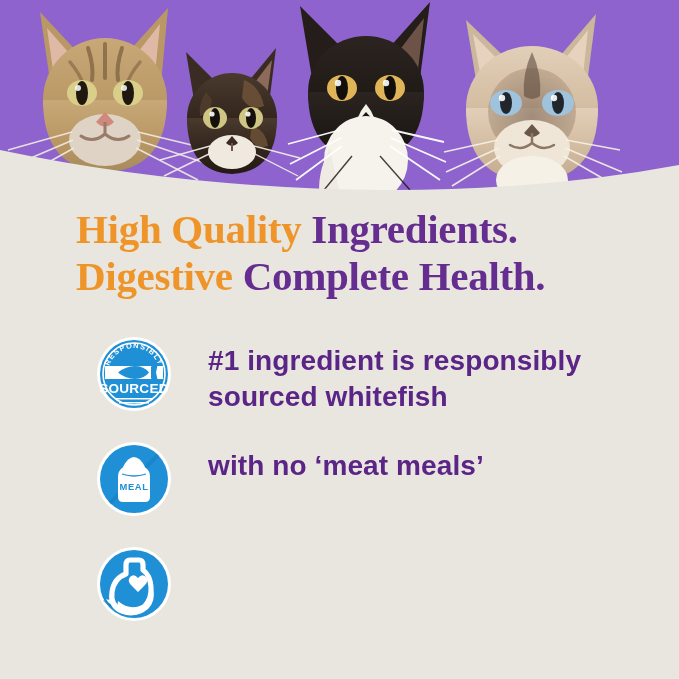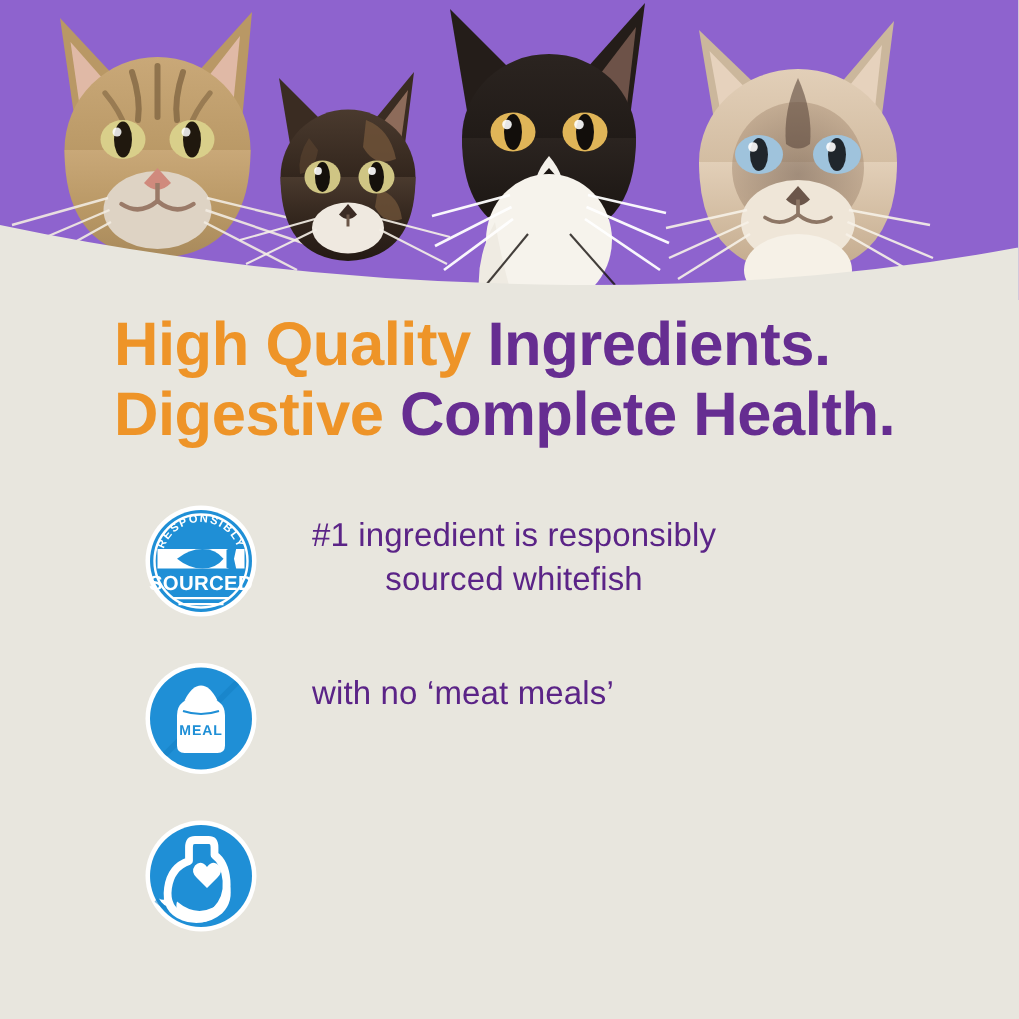--- a/index.html
+++ b/index.html
@@ -18,21 +18,21 @@
   }
   .cats { position:absolute; left:0; top:0; width:679px; height:200px; }
   .curve {
     position:absolute; left:0; top:110px; width:679px; height:100px;
     pointer-events:none;
   }
 
   
   .headline {
     position:absolute; left:76px; top:206px; width:590px;
-    font-family:Liberation Sans, sans-serif;
+    font-family:Liberation Serif, serif;
     font-weight:700;
     font-size:41px;
     line-height:1.14;
     letter-spacing:-0.3px;
   }
   .hl-orange { color:#ee9428; }
   .hl-purple { color:#662d91; }
 
   
   .features { position:absolute; left:0; top:336px; width:679px; }
@@ -45,27 +45,27 @@
   .feat-icon {
     width:76px; height:76px;
     margin-left:96px;
     flex:0 0 76px;
     position:relative;
   }
   .feat-icon svg { display:block; width:76px; height:76px; }
   .feat-text {
     margin-left:36px;
     color:#5b2487;
-    font-weight:400;
-    font-size:22px;
+    font-weight:700;
+    font-size:28px;
     line-height:1.3;
     padding-top:7px;
     letter-spacing:0.1px;
   }
-  .feat-text .l2 { display:block;text-align:center; }
+  .feat-text .l2 { display:block; }
 </style>
 </head>
 <body>
 
 <div class="hero">
 
   <svg class="cats" viewBox="0 0 679 200">
     <defs>
 
       <linearGradient id="tabbyG" x1="0" y1="0" x2="0" y2="1">

